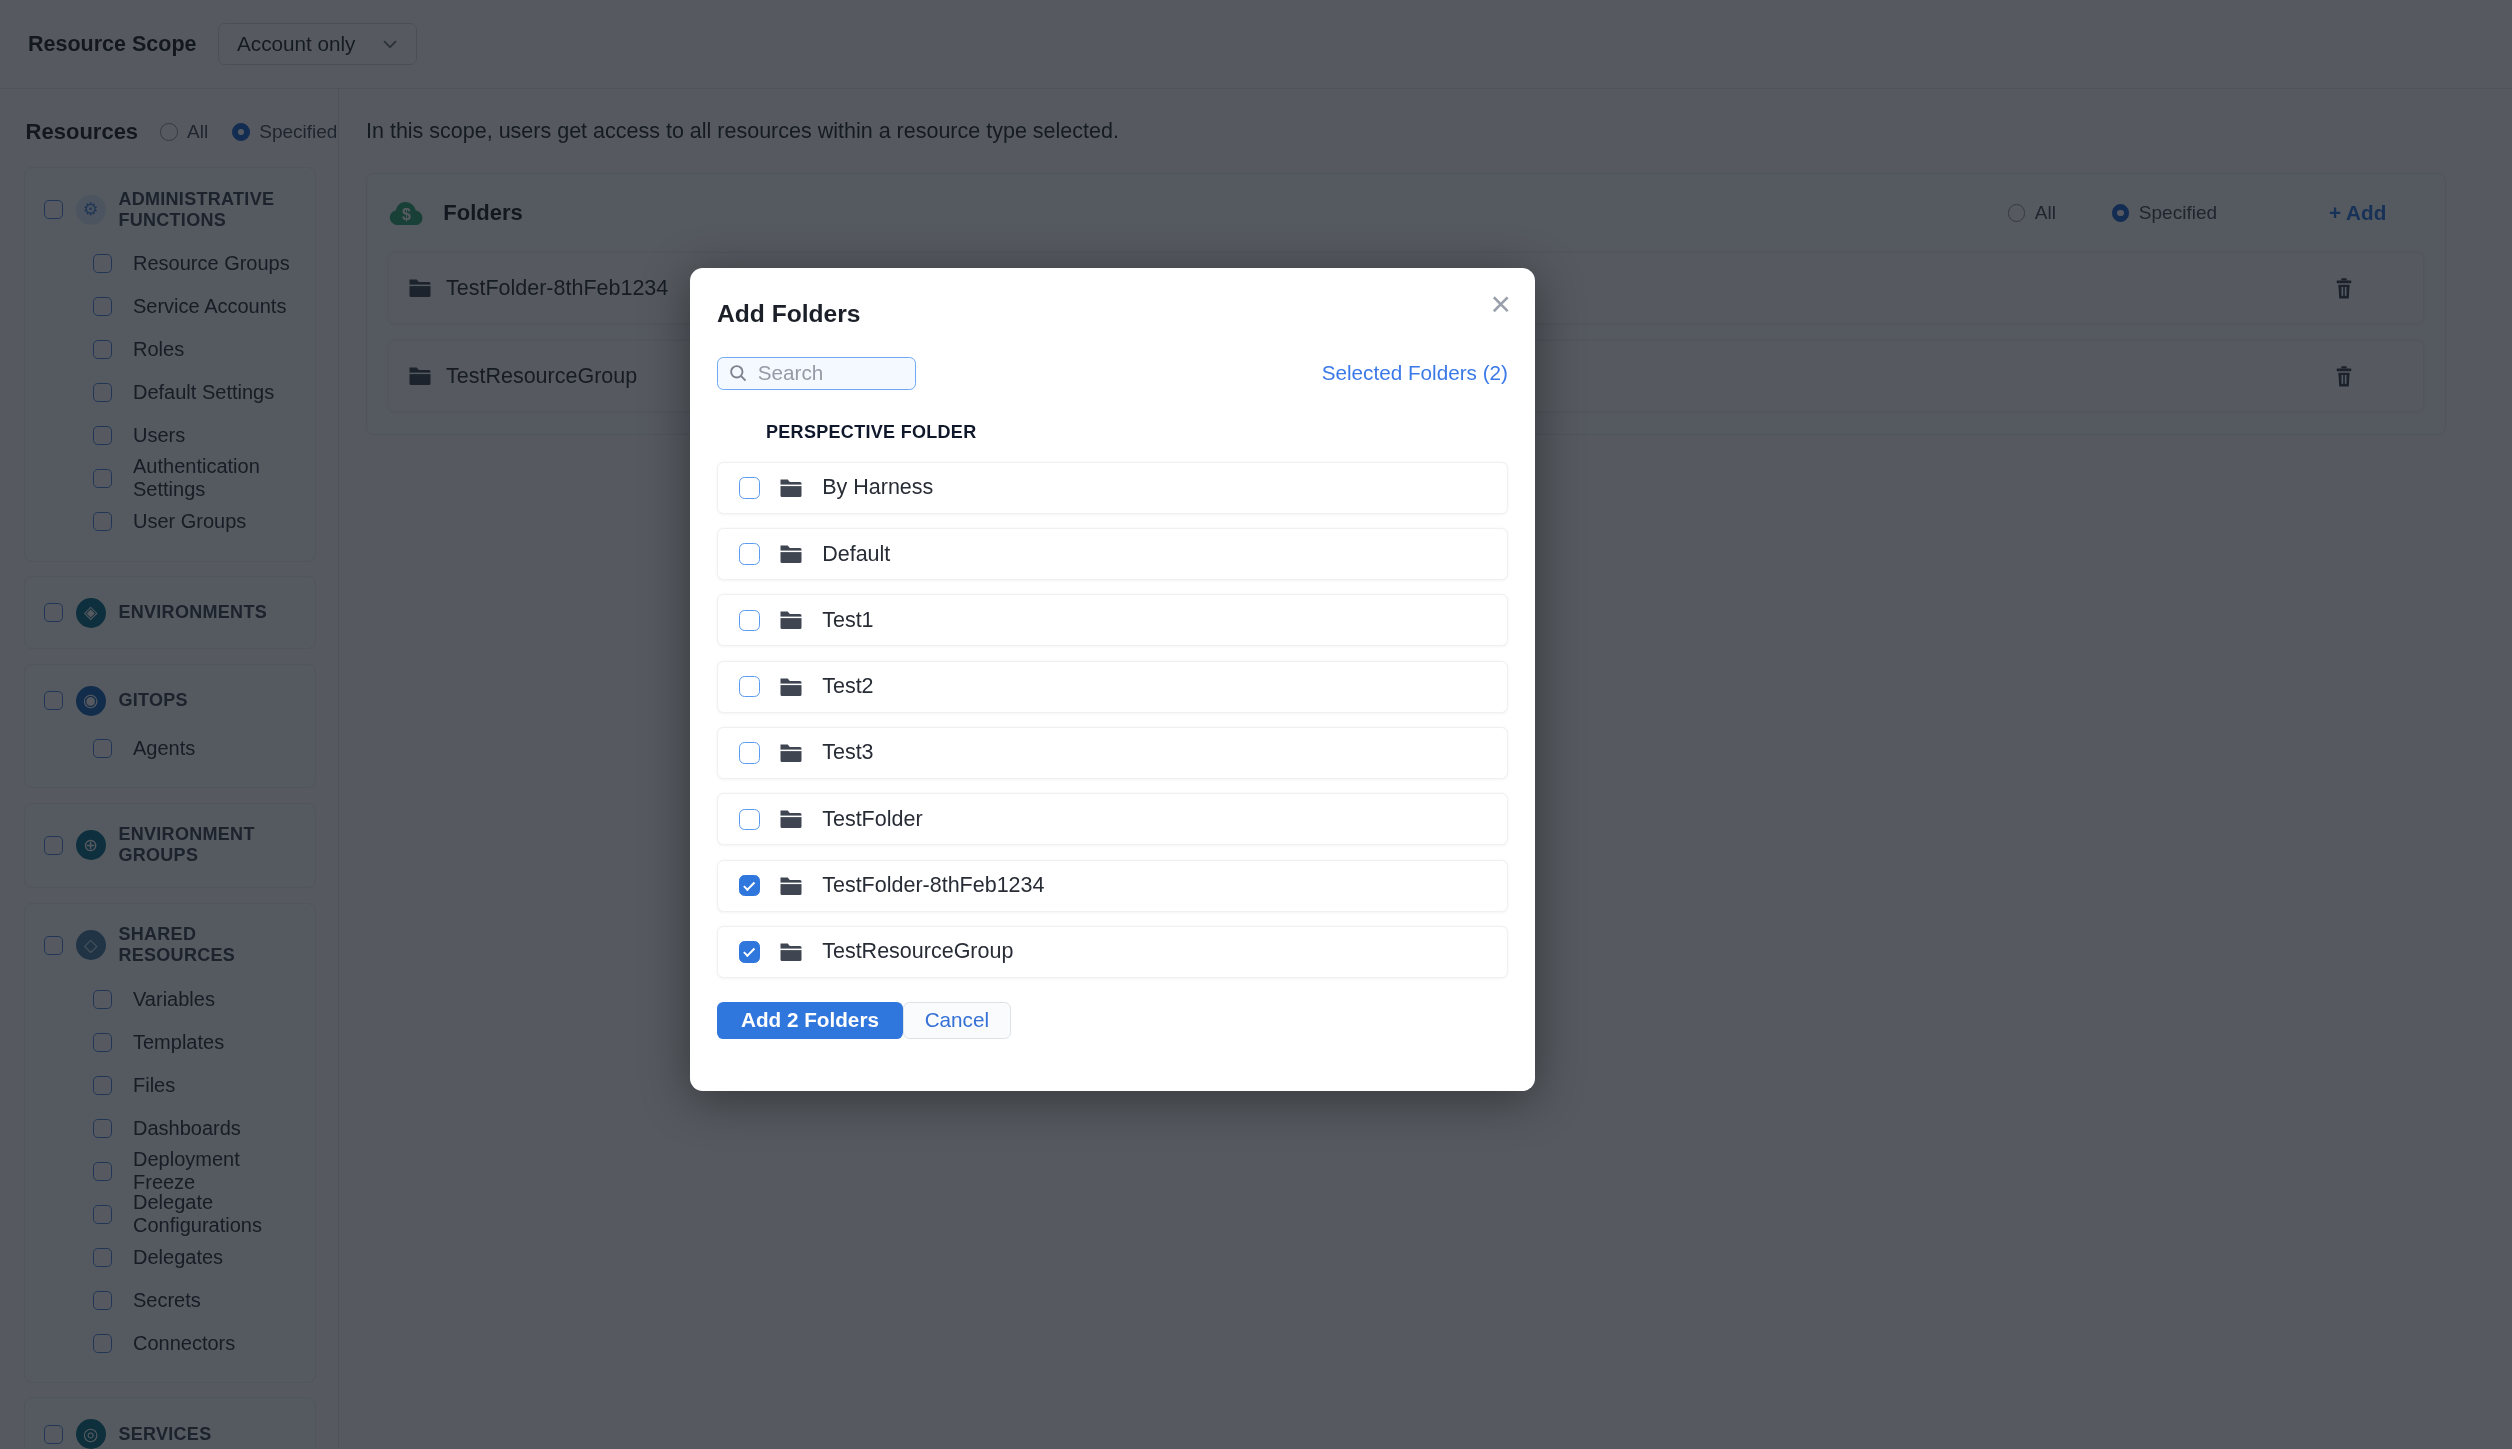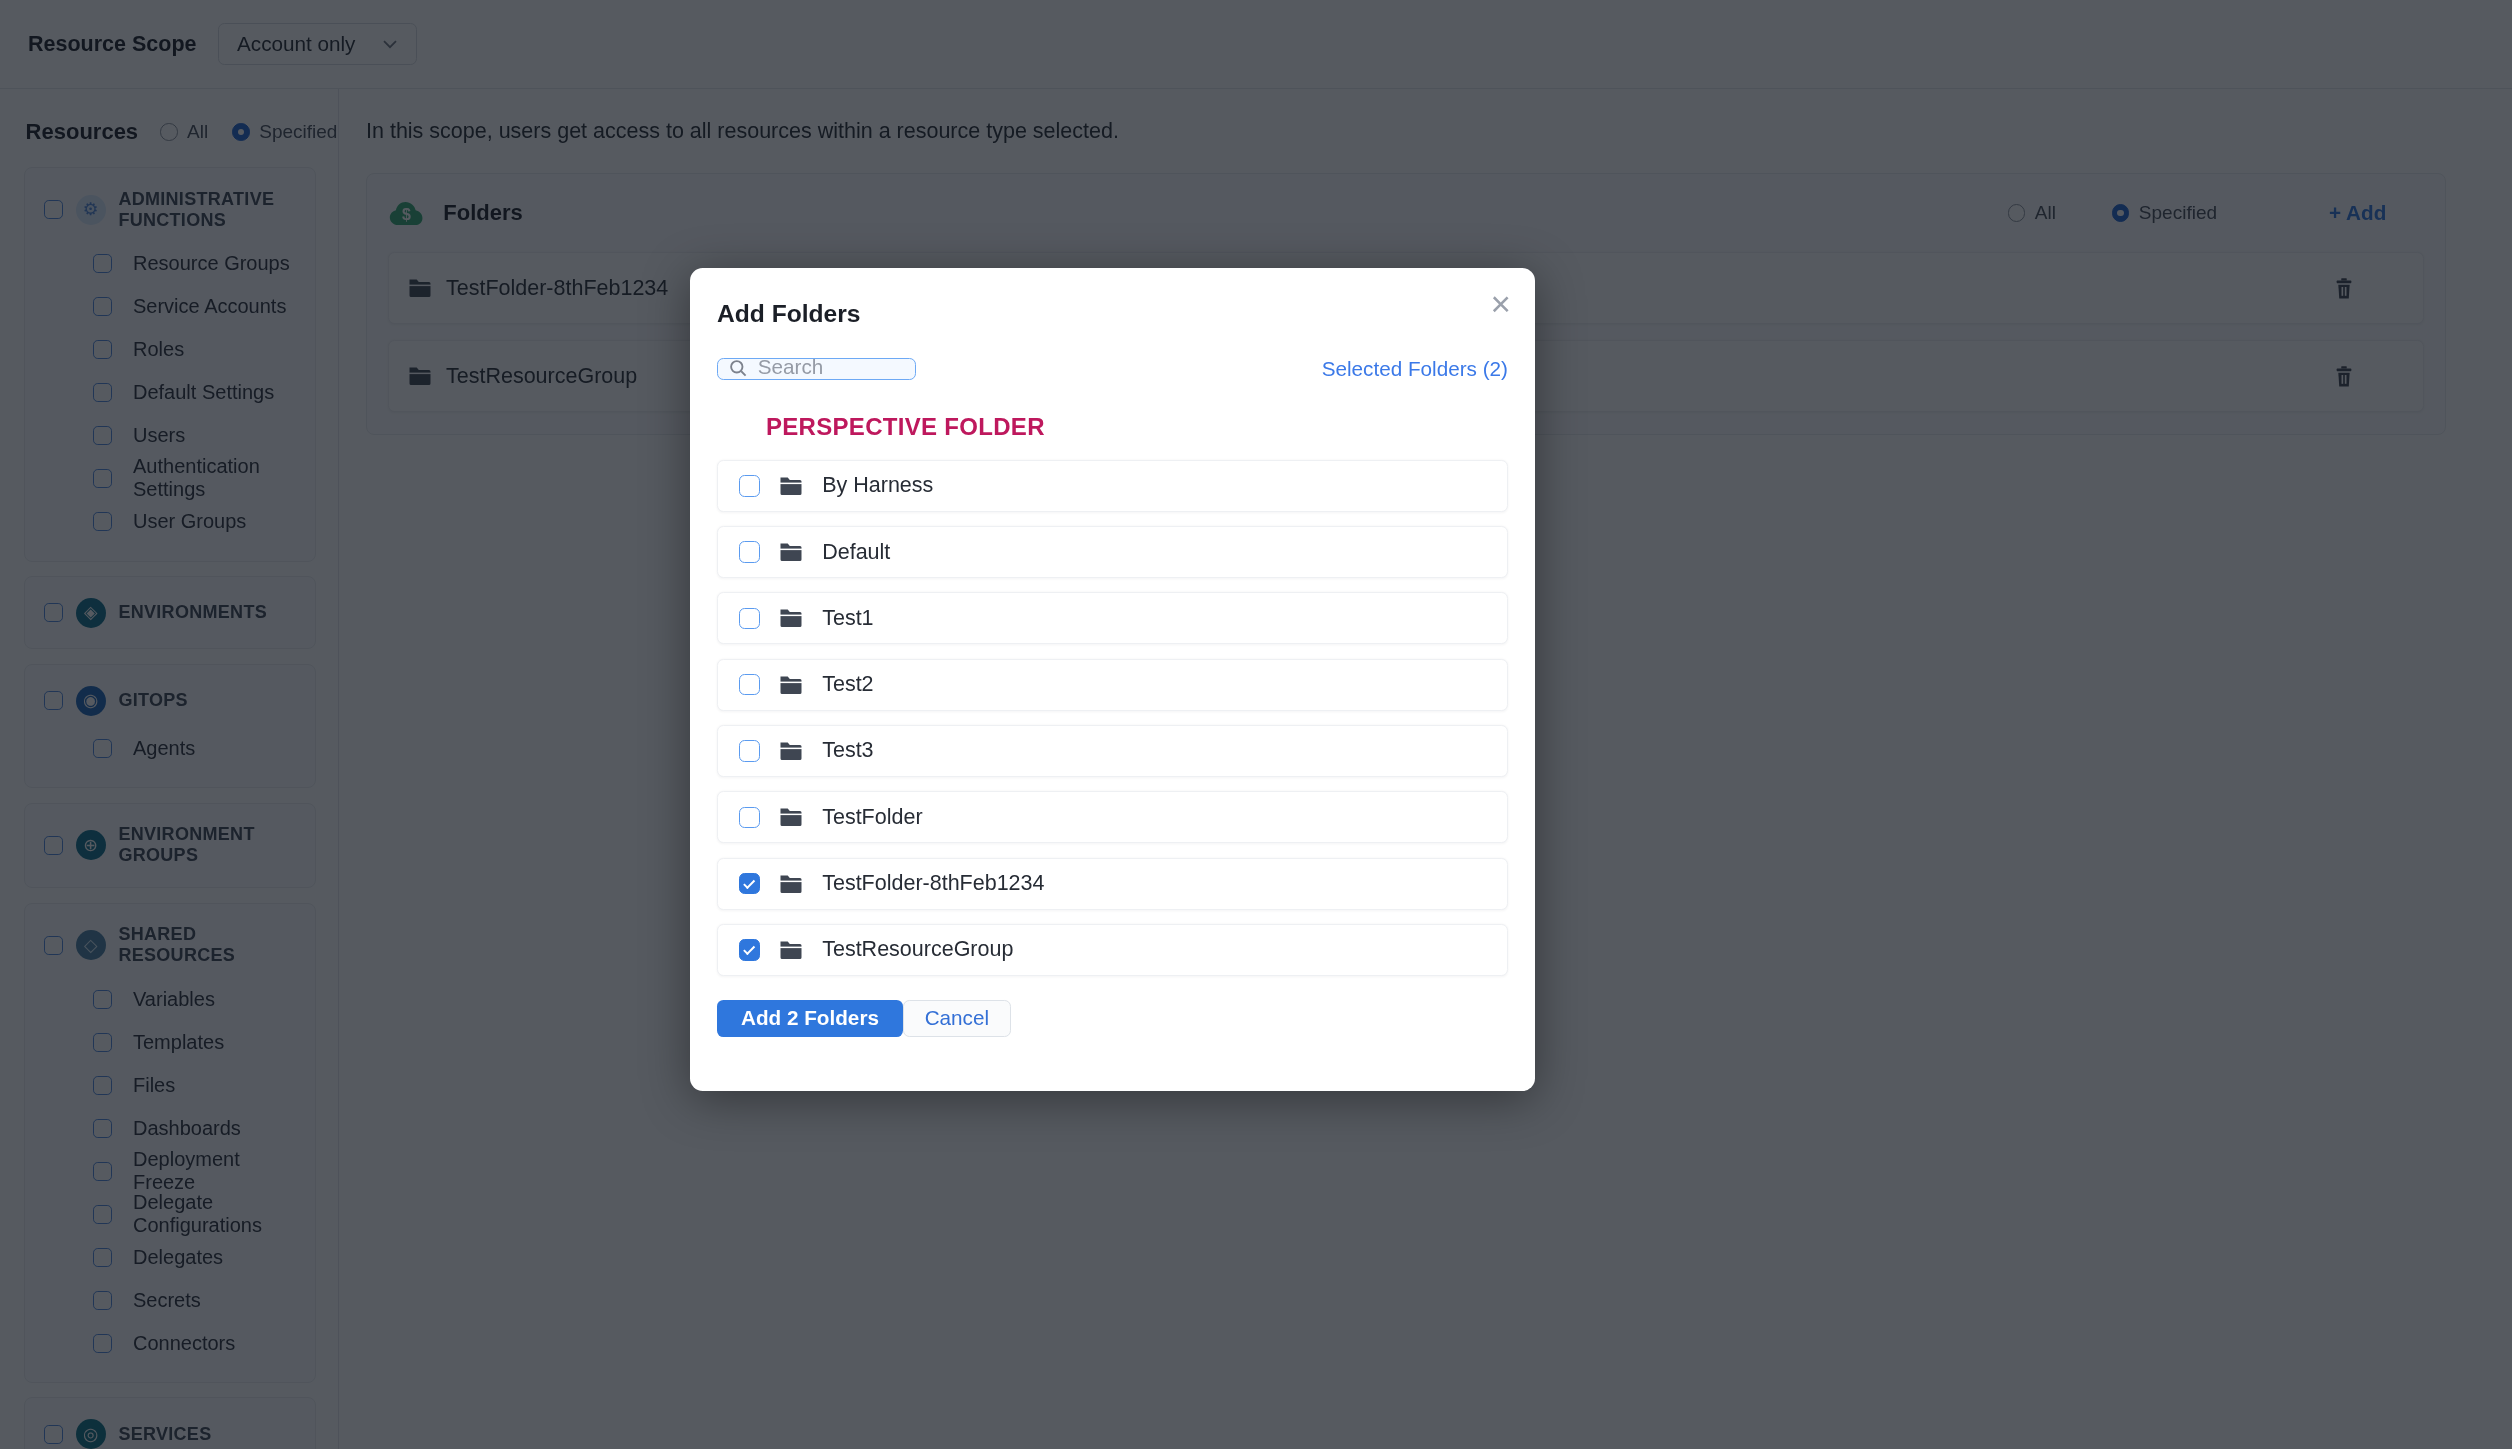--- a/index.html
+++ b/index.html
@@ -66,27 +66,27 @@
   .trash-btn { margin-left:auto; margin-right:68px; background:none; border:none; cursor:pointer; display:flex; }
 
   
   .overlay { position:absolute; inset:0; background:rgba(14,20,29,0.70); z-index:5; }
   .modal { position:absolute; left:690px; top:268px; width:845px; min-height:823px; background:#fff;
            border-radius:12.7px; box-shadow:0 8px 48px rgba(0,0,0,.4); z-index:10; padding:27px 27px 27px 27px; }
   .modal-title { font-size:24.6px; font-weight:bold; color:#1b1f27; margin-top:4.8px; }
   .modal-close { position:absolute; top:17.5px; right:24px; background:none; border:none; cursor:pointer;
                  font-size:35px; line-height:1; color:#9aa0ab; font-weight:200; }
   .search-row { display:flex; align-items:center; justify-content:space-between; margin-top:29px; }
-  .search-box { display:flex; align-items:flex-end; gap:9.5px; width:199px; height:22px;
+  .search-box { display:flex; align-items:center; gap:9.5px; width:199px; height:33px;
                 border:1.6px solid #6da9f5; border-radius:6.4px; background:#f4f9ff; padding:0 9.5px; }
   .search-box input { border:none; outline:none; background:transparent; width:143px;
                       font-size:20.7px; color:#272c35; font-family:"Liberation Sans", sans-serif; }
   .search-box input::placeholder { color:#959ba6; }
   .selected-link { font-size:20.7px; color:#3b79e8; cursor:pointer; }
-  .col-header { margin:32px 0 19px 49px; font-size:24px; font-weight:bold; letter-spacing:0.3px; color:#be185d; }
+  .col-header { margin:32px 0 19px 49px; font-size:18px; font-weight:bold; letter-spacing:0.3px; color:#0f172a; }
   .modal-row { display:flex; align-items:center; gap:19px; background:#fff; border:0.8px solid #eef0f3;
                border-radius:6.4px; box-shadow:0 0.8px 2.4px rgba(30,40,60,.05); height:52px;
                margin-bottom:14.3px; padding:0 19px 0 20.7px; cursor:pointer; }
   .modal-row .cb { width:21.5px; height:21.5px; border-radius:5.6px; border-color:#5b9bf0; }
   .modal-row .cb.checked { background:#2f77dd; border-color:#2f77dd; }
   .item-label { font-size:21.5px; color:#272c35; }
   .modal-actions { display:flex; align-items:center; margin-top:24px; }
   .btn-primary { background:#2f77dd; color:#fff; font-size:20.7px; font-weight:bold; border:none;
                  border-radius:6.4px; height:37px; padding:0 24px; cursor:pointer;
                  font-family:"Liberation Sans", sans-serif; }

